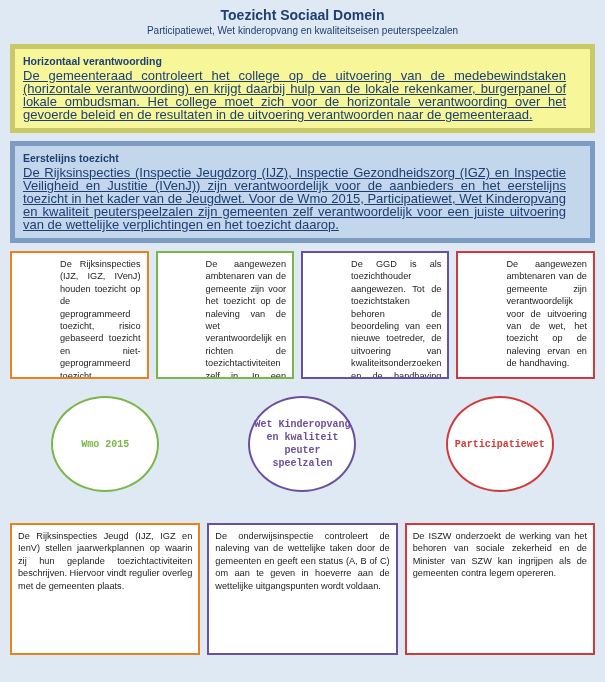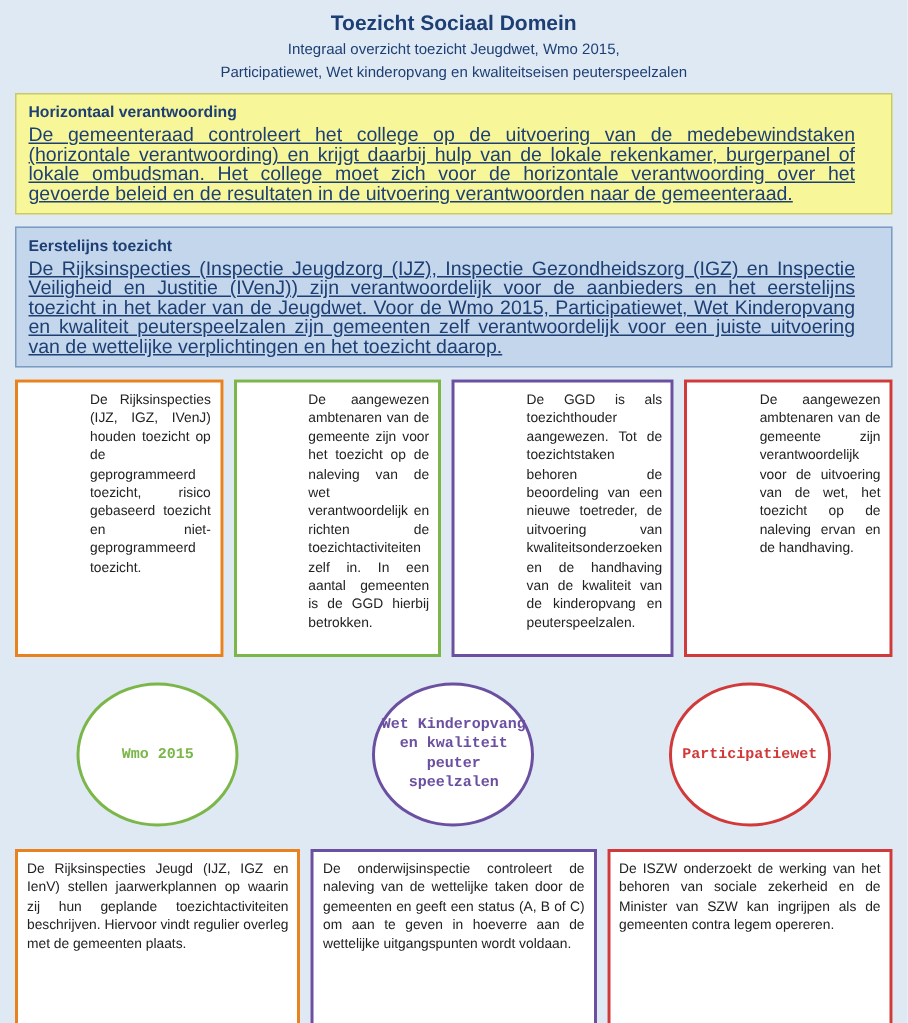--- a/index.html
+++ b/index.html
@@ -31,21 +31,21 @@
     line-height: 15px;
   }
   .header .subtitle {
     font-size: 10px;
     color: #1d3f73;
     line-height: 15px;
     margin-top: 3px;
   }
   .band {
     margin: 0 10px 8px 10px;
-    border: 1px solid #737373;
+    border: 5px solid #737373;
     padding: 6px 24px 7px 8px;
     box-sizing: border-box;
   }
   .band.yellow {
     background: #f7f79a;
     border-color: #c9c96a;
   }
   .band.blue {
     background: #c3d6ec;
     border-color: #7c9cc2;
@@ -80,27 +80,28 @@
     box-sizing: border-box;
     border: 2px solid #888;
     background: #ffffff;
     padding: 5px 6px;
     font-size: 9.2px;
     line-height: 12.4px;
     text-align: justify;
     color: #222;
   }
   .top-box {
-    height: 185px;
+    height: 128px;
     overflow: hidden;
     padding-left: 48px;
   }
   .bottom-box {
-    height: 148px;
+    height: 132px;
     overflow: hidden;
+    margin-top: 16px;
   }
   .oval {
     width: 108px;
     height: 96px;
     border: 2px solid #888;
     border-radius: 50%;
     background: #ffffff;
     display: flex;
     align-items: center;
     justify-content: center;
@@ -127,21 +128,20 @@
   .c-red { border-color: #d13a3a; }
   .t-red { color: #d13a3a; }
 </style>
 </head>
 <body>
 
 <div id="page">
 
   <div class="header">
     <div class="title">Toezicht Sociaal Domein</div>
-    <div class="subtitle">Integraal overzicht toezicht Jeugdwet, Wmo 2015,</div>
     <div class="subtitle" style="margin-top:0">Participatiewet, Wet kinderopvang en kwaliteitseisen peuterspeelzalen</div>
   </div>
 
   <div class="band yellow">
     <div class="band-title">Horizontaal verantwoording</div>
     <div class="band-text">De gemeenteraad controleert het college op de uitvoering van de medebewindstaken (horizontale verantwoording) en krijgt daarbij hulp van de lokale rekenkamer, burgerpanel of lokale ombudsman. Het college moet zich voor de horizontale verantwoording over het gevoerde beleid en de resultaten in de uitvoering verantwoorden naar de gemeenteraad.</div>
   </div>
 
   <div class="band blue">
     <div class="band-title">Eerstelijns toezicht</div>

